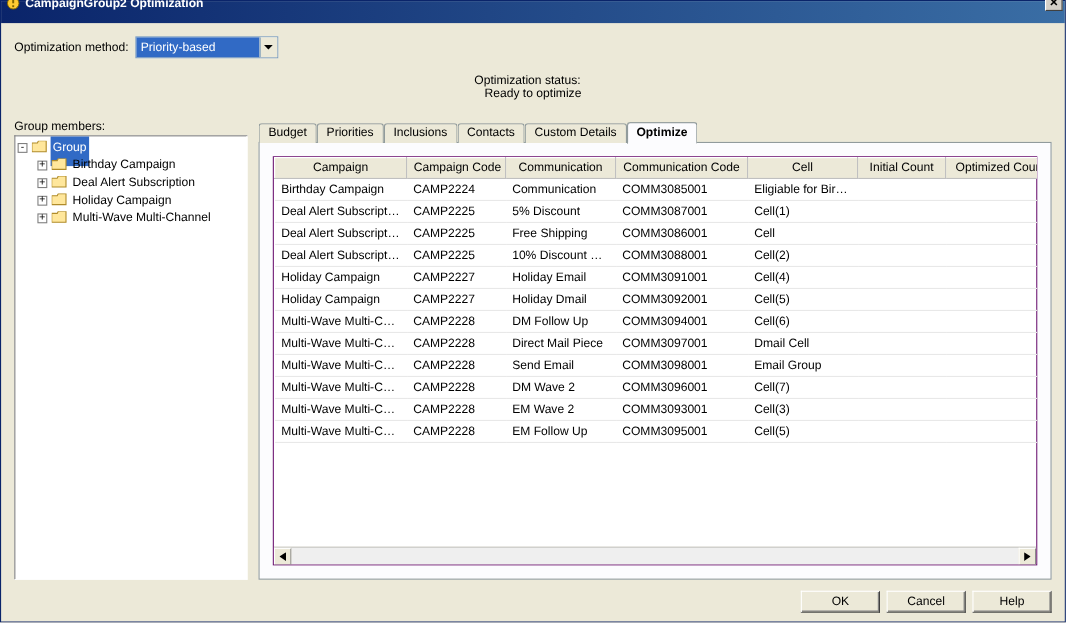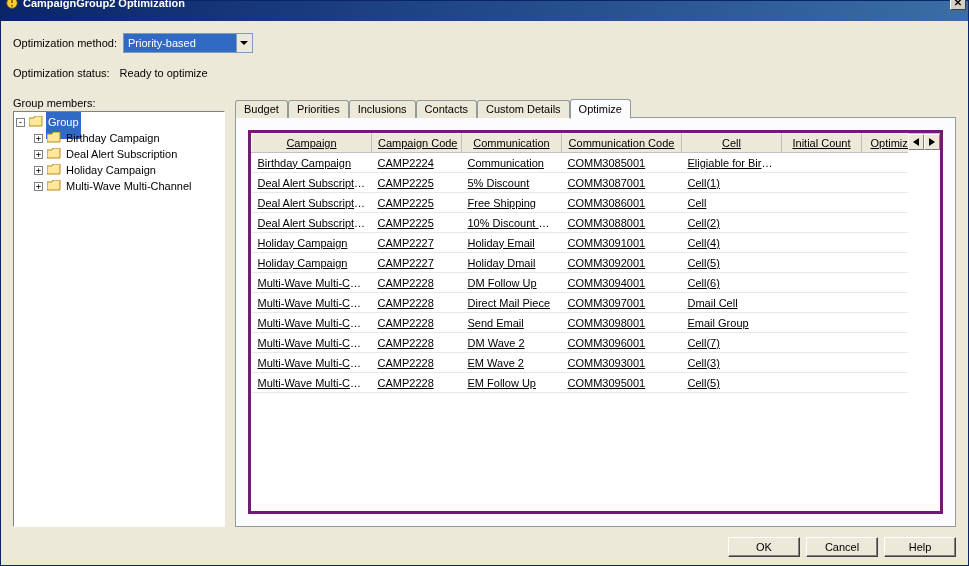--- a/index.html
+++ b/index.html
@@ -71,21 +71,21 @@
     font-size:11px;
   }
   .combo .combo-btn {
     width:16px; height:18px;
     background:#ece9d8;
     border-left:1px solid #7f9db9;
     display:flex; align-items:center; justify-content:center;
     cursor:pointer;
   }
   .combo .combo-btn svg { width:8px; height:8px; }
-  .status-row { margin-bottom: 18px; }
+  .status-row { margin-bottom: 18px; flex-direction: column; }
   .status-row .lbl { margin-right: 10px; }
   .main-area {
     flex:1;
     display:flex;
     gap: 10px;
     min-height:0;
   }
   
   .tree-panel {
     width: 212px;
@@ -148,39 +148,39 @@
     cursor:pointer;
     position:relative;
     bottom:-1px;
   }
   .tab.active {
     background:#fcfcfe;
     border-bottom:1px solid #fcfcfe;
     z-index:3;
     padding-top:3px;
     margin-bottom:-1px;
+    font-weight:bold;
   }
   .tab-body {
     flex:1;
     border:1px solid #919b9c;
     background:#fcfcfe;
     padding:12px;
     display:flex;
     flex-direction:column;
     min-height:0;
   }
   .grid {
     flex:1;
-    border:3px solid #701a75;
+    border:1px solid #701a75;
     background:#fff;
     overflow:hidden;
     display:flex;
-    flex-direction:row;
+    flex-direction:column;
     min-height:0;
-    text-decoration:underline;
   }
   .grid table {
     border-collapse:collapse;
     width:100%;
     table-layout:fixed;
   }
   .grid th {
     background:#ece9d8;
     border:1px solid #c0c0c0;
     border-top-color:#fff; border-left-color:#fff;

